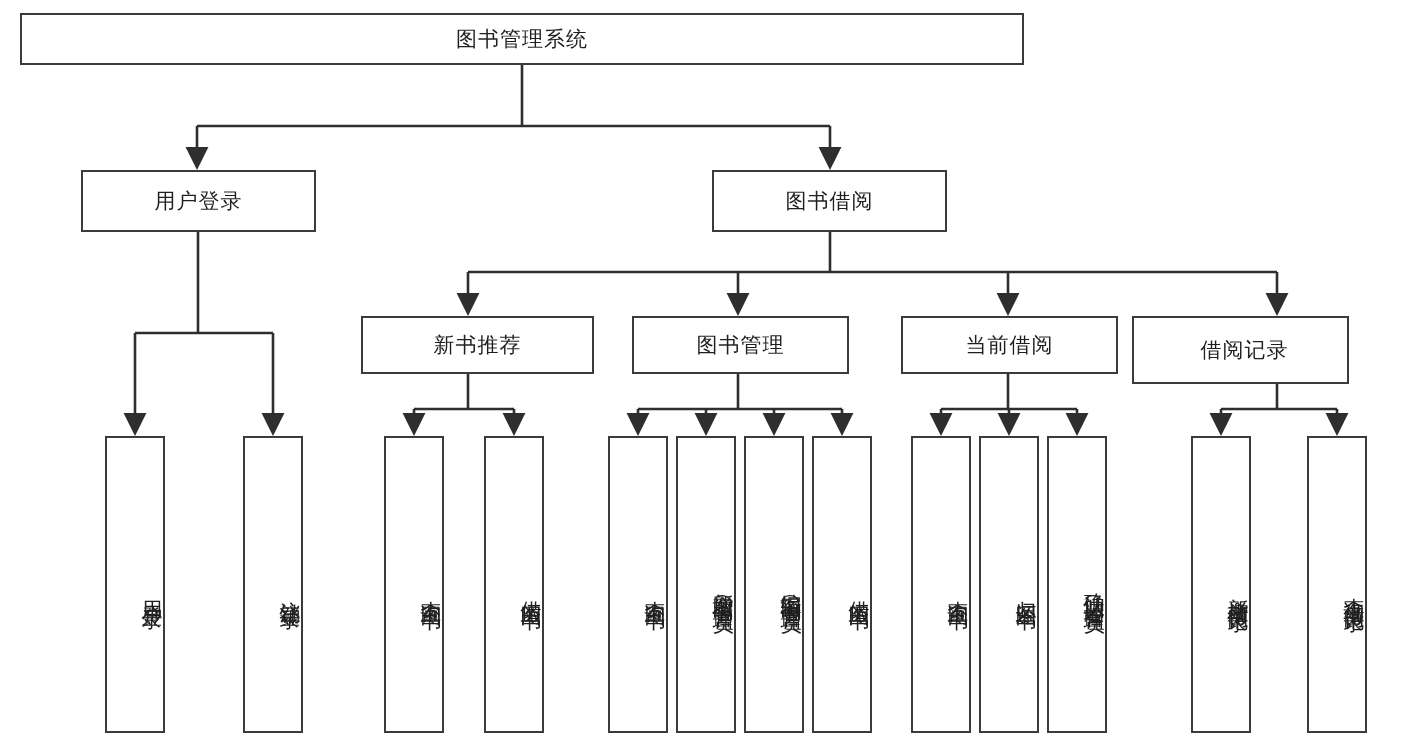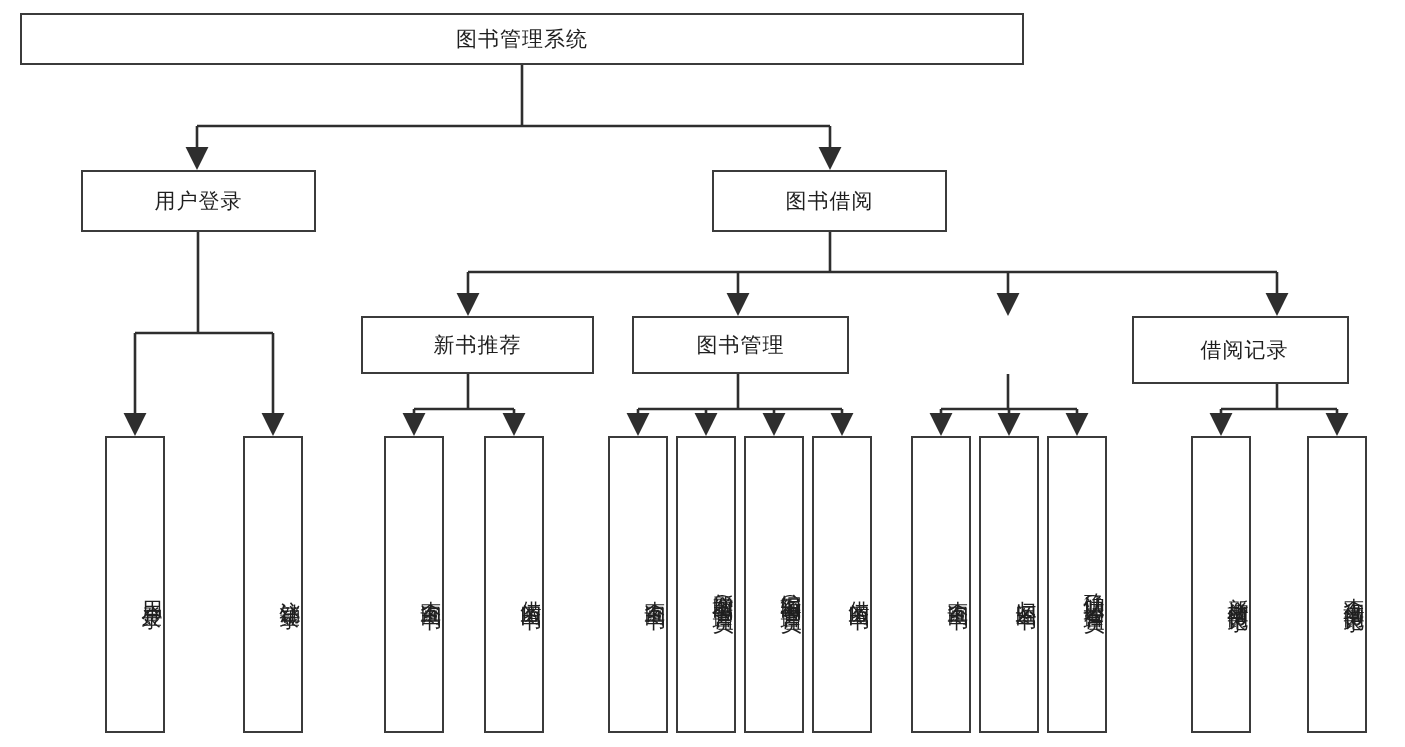--- a/index.html
+++ b/index.html
@@ -111,20 +111,23 @@
   <div class="node h" style="left:712px;top:170px;width:235px;height:62px;">
     <span class="node-label">图书借阅</span>
   </div>
 
   <div class="node h" style="left:361px;top:316px;width:233px;height:58px;">
     <span class="node-label">新书推荐</span>
   </div>
   <div class="node h" style="left:632px;top:316px;width:217px;height:58px;">
     <span class="node-label">图书管理</span>
   </div>
+  <div class="node h" style="left:901px;top:316px;width:217px;height:58px;">
+    <span class="node-label">当前借阅</span>
+  </div>
   <div class="node h" style="left:1132px;top:316px;width:217px;height:68px;padding-left:8px;">
     <span class="node-label">借阅记录</span>
   </div>
 
   <div class="node v" style="left:105px;top:436px;width:60px;height:297px;">
     <span class="node-label">用户登录</span>
   </div>
   <div class="node v" style="left:243px;top:436px;width:60px;height:297px;">
     <span class="node-label">注销登录</span>
   </div>

